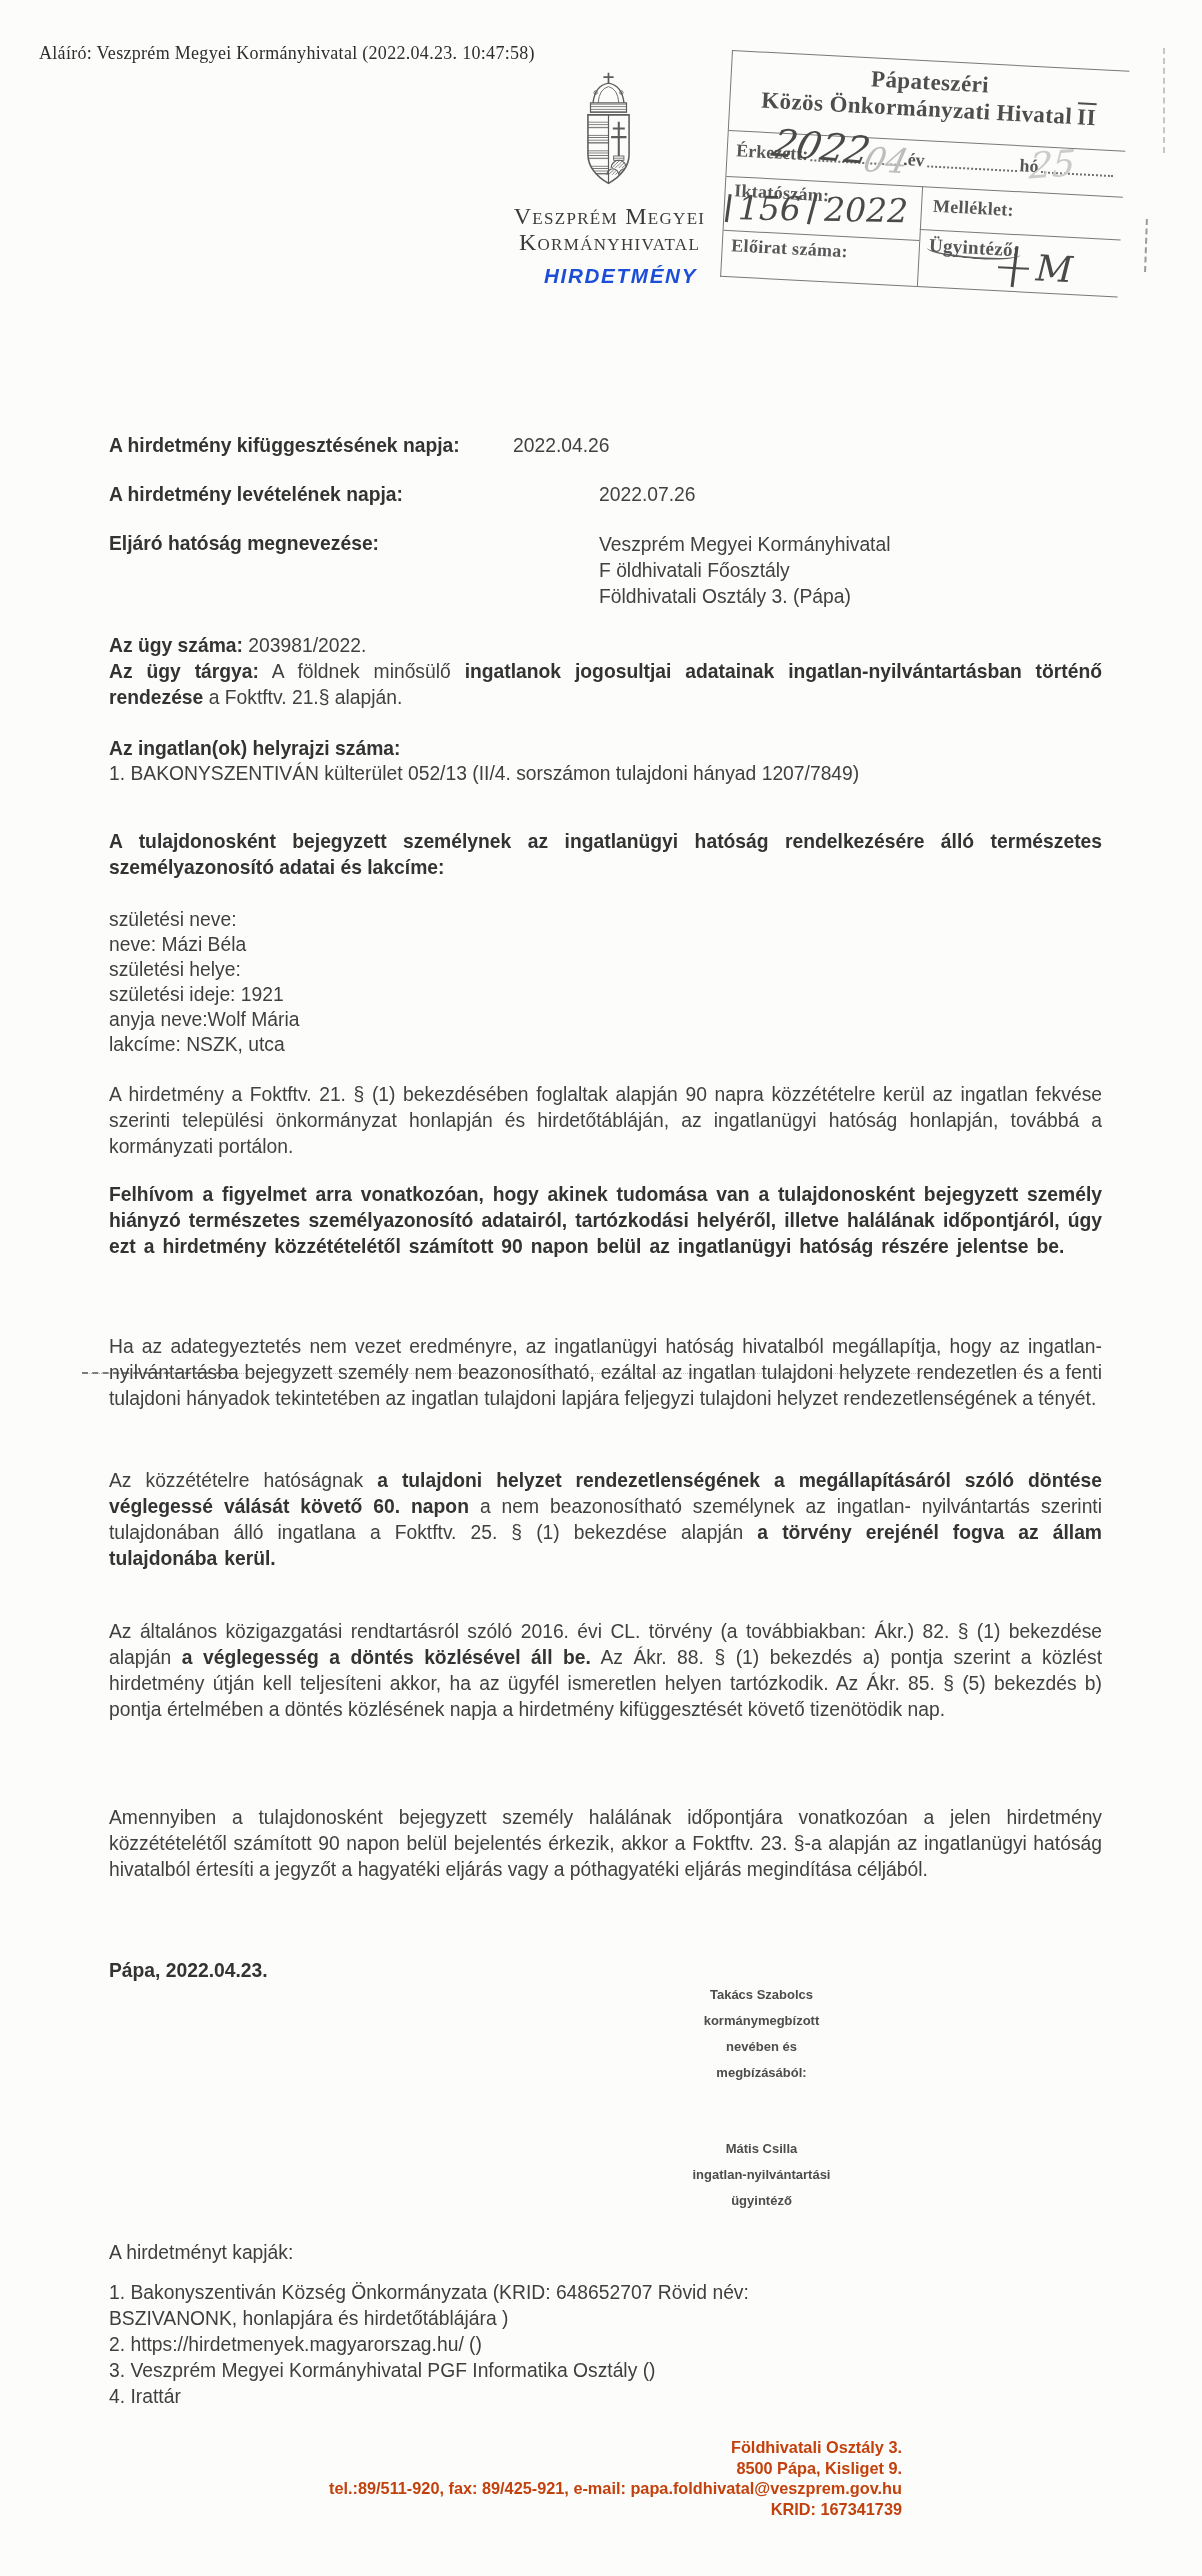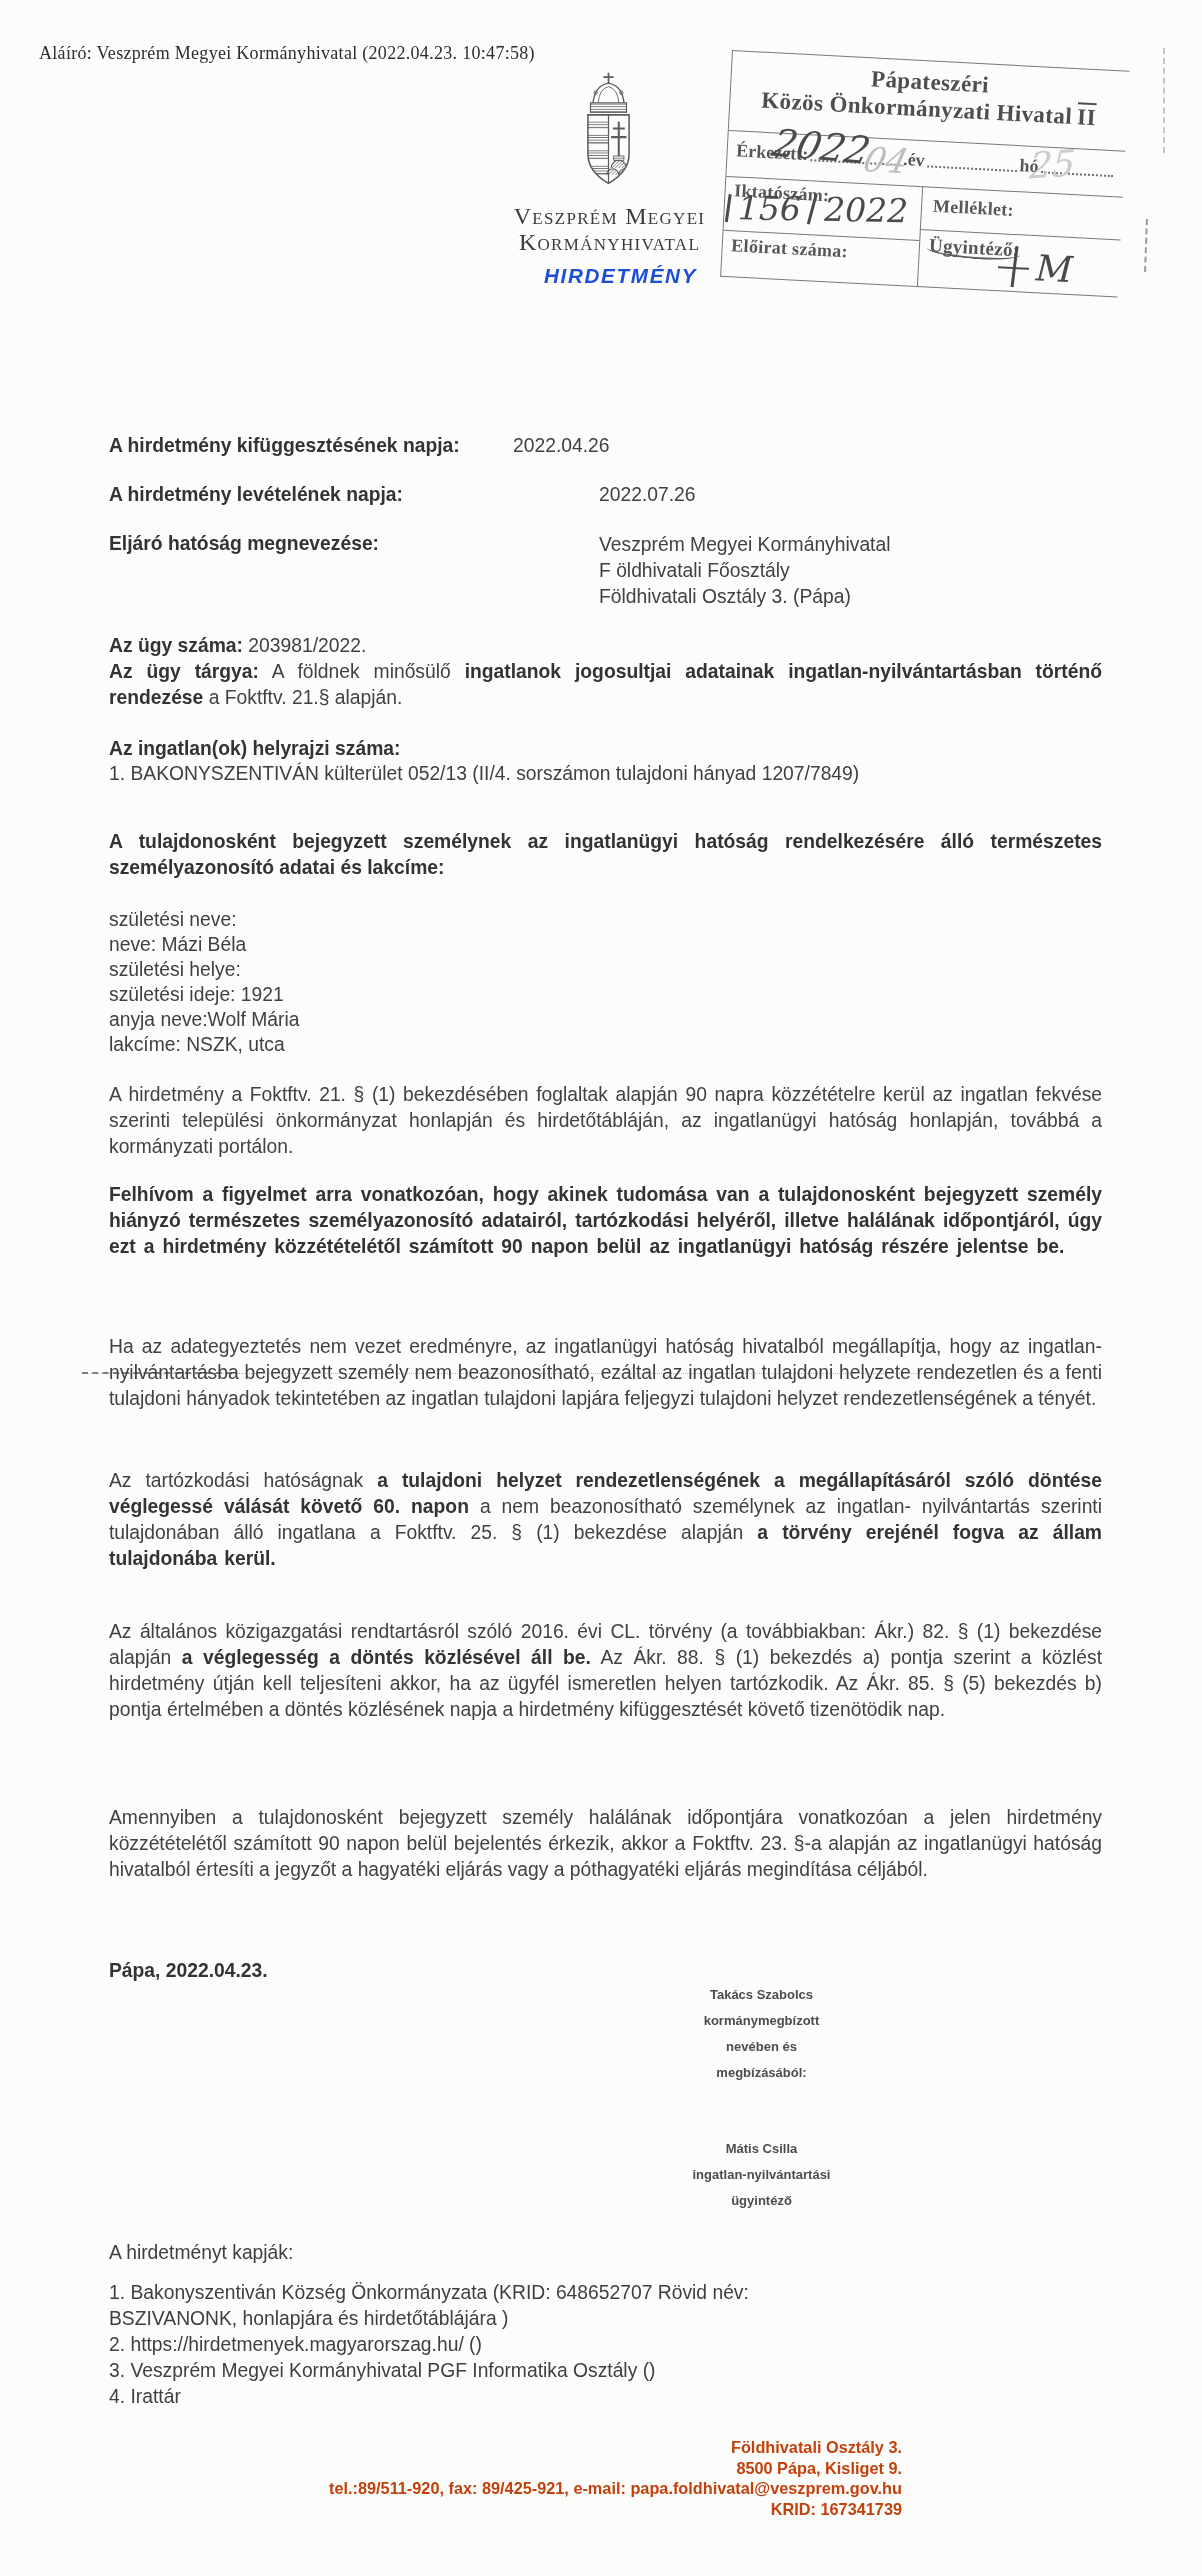--- a/index.html
+++ b/index.html
@@ -229,21 +229,21 @@
     <div>születési ideje: 1921</div>
     <div>anyja neve:Wolf Mária</div>
     <div>lakcíme:  NSZK,  utca</div>
   </div>
 
   <div class="p" style="top:1082px">A hirdetmény a Foktftv. 21. § (1) bekezdésében foglaltak alapján 90 napra közzétételre kerül az ingatlan fekvése szerinti települési önkormányzat honlapján és hirdetőtábláján, az ingatlanügyi hatóság honlapján, továbbá a kormányzati portálon.</div>
   <div class="p b" style="top:1182px;word-spacing:2.6px">Felhívom a figyelmet arra vonatkozóan, hogy akinek tudomása van a tulajdonosként bejegyzett személy hiányzó természetes személyazonosító adatairól, tartózkodási helyéről, illetve halálának időpontjáról, úgy ezt a hirdetmény közzétételétől számított 90 napon belül az ingatlanügyi hatóság részére jelentse be.</div>
   <div class="p" style="top:1334px">Ha az adategyeztetés nem vezet eredményre, az ingatlanügyi hatóság hivatalból megállapítja, hogy az ingatlan-nyilvántartásba bejegyzett személy nem beazonosítható, ezáltal az ingatlan tulajdoni helyzete rendezetlen és a fenti tulajdoni hányadok tekintetében az ingatlan tulajdoni lapjára feljegyzi tulajdoni helyzet rendezetlenségének a tényét.</div>
 
   <div class="p" style="top:1468px;word-spacing:1.7px">
-    <span>Az tartózkodási hatóságnak</span>
+    <span>Az közzétételre hatóságnak</span>
     <span class="b">a tulajdoni helyzet rendezetlenségének a megállapításáról szóló döntése véglegessé válását követő 60. napon</span>
     <span>a nem beazonosítható személynek az ingatlan- nyilvántartás szerinti tulajdonában álló ingatlana a Foktftv. 25. § (1) bekezdése alapján</span>
     <span class="b">a törvény erejénél fogva az állam tulajdonába kerül.</span>
   </div>
 
   <div class="p" style="top:1619px">
     <span>Az általános közigazgatási rendtartásról szóló 2016. évi CL. törvény (a továbbiakban: Ákr.) 82. § (1) bekezdése alapján</span>
     <span class="b">a véglegesség a döntés közlésével áll be.</span>
     <span>Az Ákr. 88. § (1) bekezdés a) pontja szerint a közlést hirdetmény útján kell teljesíteni akkor, ha az ügyfél ismeretlen helyen tartózkodik. Az Ákr. 85. § (5) bekezdés b) pontja értelmében a döntés közlésének napja a hirdetmény kifüggesztését követő tizenötödik nap.</span>
   </div>

